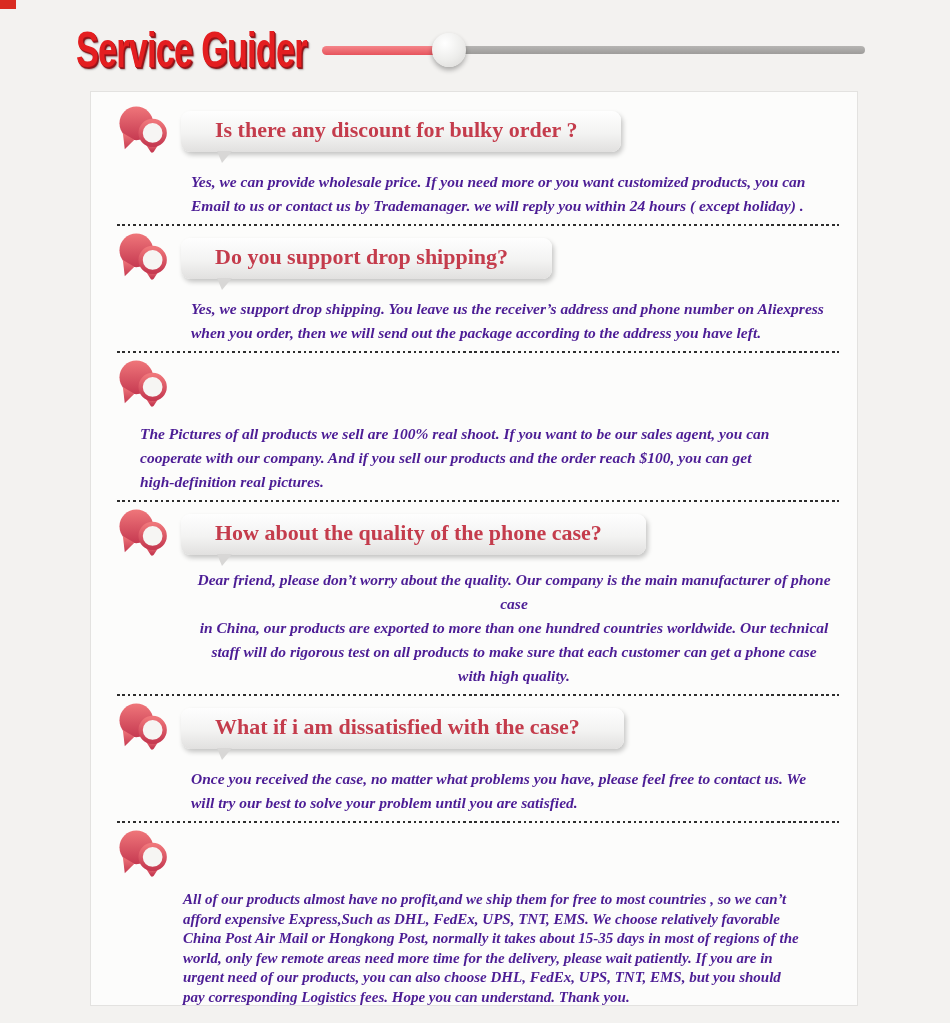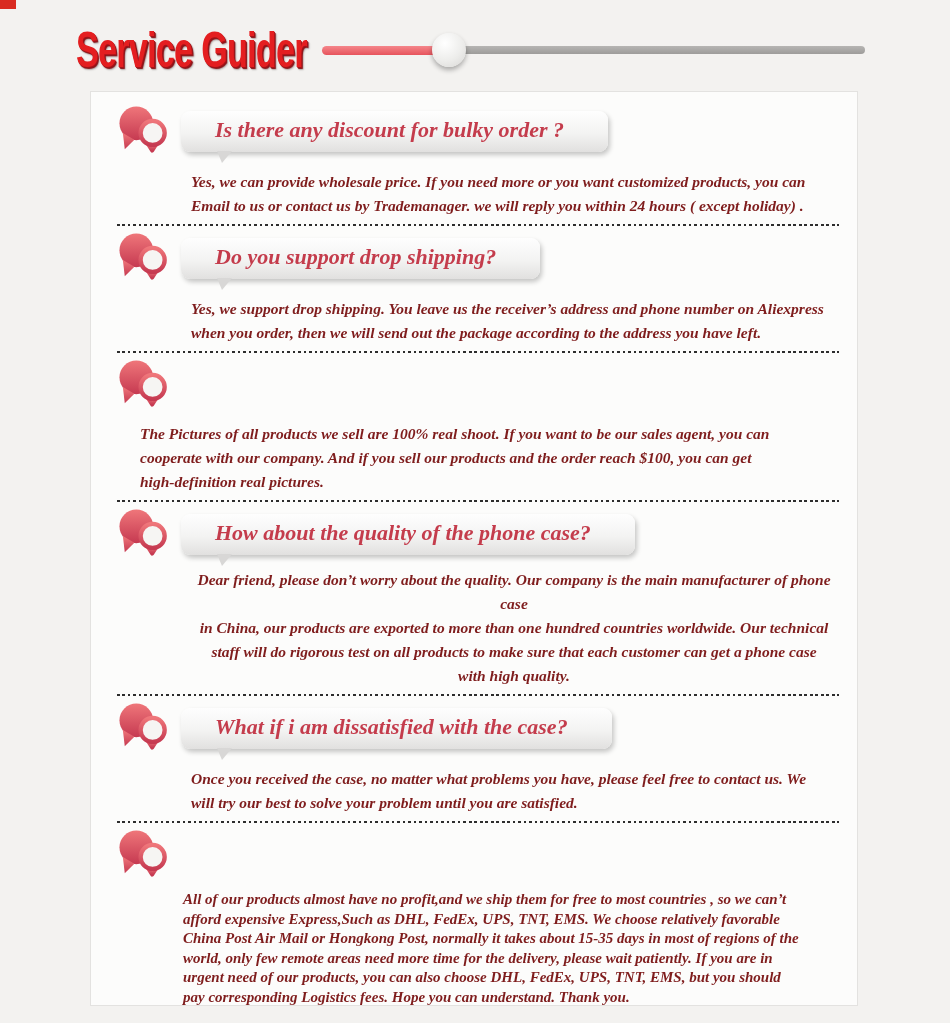--- a/index.html
+++ b/index.html
@@ -73,29 +73,29 @@
   }
   .q-bubble::after {
     content: "";
     position: absolute; left: 36px; bottom: -11px;
     width: 0; height: 0;
     border-top: 12px solid #d8d7d6;
     border-left: 5px solid transparent;
     border-right: 10px solid transparent;
   }
   .q-text {
-    font-size: 22px; font-weight: bold; font-style: italic;
+    font-size: 22px; font-weight: bold; 
     color: #c43c4c; white-space: nowrap;
   }
   .answer {
     margin: 14px 20px 4px 100px;
     max-width: 706px;
     font-weight: bold; font-style: italic;
     font-size: 15.5px; line-height: 24px;
-    color: #7f1d1d;
+    color: #4c1d95;
     white-space: pre-line;
   }
   .sep {
     height: 2px; margin: 6px 18px 7px 26px;
     background-image: repeating-linear-gradient(90deg, #2d2d2d 0 2.5px, transparent 2.5px 5.5px);
   }
   .s3 .answer { margin-left: 49px; margin-top: 12px; }
   .s4 .answer { margin-top: 9px; text-align: center; }
   .s6 .answer { margin-left: 92px; margin-top: 10px; font-size: 15px; line-height: 19.5px; max-width: 690px; }
   .defs-holder { position: absolute; width: 0; height: 0; overflow: hidden; }

